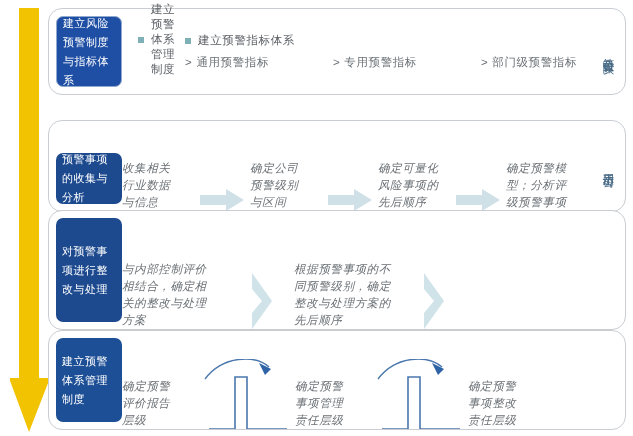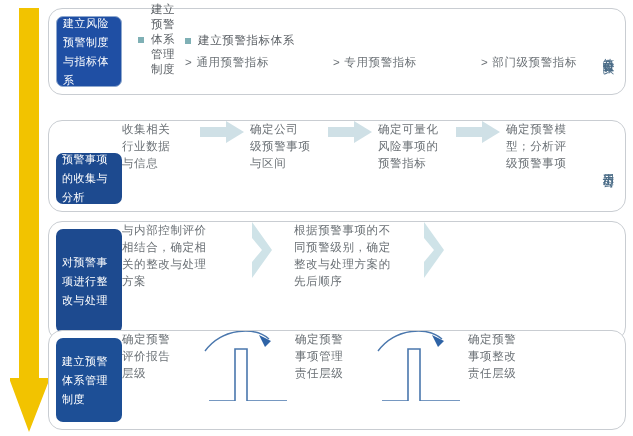--- a/index.html
+++ b/index.html
@@ -31,21 +31,21 @@
     width: 578px;
     box-sizing: border-box;
     border: 1px solid #c9cdd2;
     border-radius: 14px;
     background: #ffffff;
     display: flex;
     align-items: stretch;
   }
   .row-1 { top: 8px;   height: 87px; }
   .row-2 { top: 120px; height: 92px;  }
-  .row-3 { top: 221px; height: 120px; }
+  .row-3 { top: 210px; height: 120px; }
   .row-4 { top: 330px; height: 100px; }
 
   
   .stage-label {
     flex: 0 0 66px;
     margin: 7px 0 7px 7px;
     border-radius: 7px;
     background: #1f4e9c;
     color: #ffffff;
     font-size: 11px;
@@ -118,24 +118,25 @@
     letter-spacing: 0.6px;
     gap: 46px;
   }
   .sub-item { margin-right: 18px; white-space: nowrap; }
   .sub-item .gt { margin-right: 4px; }
 
   
   .steps {
     flex: 1 1 auto;
     display: flex;
-    align-items: flex-start;
+    align-items: flex-end;
     height: 100%;
     padding: 0 6px 0 0;
     box-sizing: border-box;
+    font-style: italic;
   }
   .step-text {
     font-size: 11.5px;
     line-height: 17px;
     color: #6b7176;
     letter-spacing: 0.6px;
     white-space: pre-line;
   }
   .s2 .step-text { flex: 0 0 72px; }
   .s2 .connector { flex: 0 0 56px; display:flex; align-items:center; justify-content:center; }
@@ -187,30 +188,30 @@
     <div class="steps s2">
       <div class="step-text">收集相关
 行业数据
 与信息</div>
       <div class="connector">
         <svg width="44" height="22" viewBox="0 0 44 22" xmlns="http://www.w3.org/2000/svg">
           <polygon points="0,6 26,6 26,0 44,11 26,22 26,16 0,16" fill="#cfe0e6"></polygon>
         </svg>
       </div>
       <div class="step-text">确定公司
-级预警事项
+预警级别
 与区间</div>
       <div class="connector">
         <svg width="44" height="22" viewBox="0 0 44 22" xmlns="http://www.w3.org/2000/svg">
           <polygon points="0,6 26,6 26,0 44,11 26,22 26,16 0,16" fill="#cfe0e6"></polygon>
         </svg>
       </div>
       <div class="step-text">确定可量化
 风险事项的
-预警指标</div>
+先后顺序</div>
       <div class="connector">
         <svg width="44" height="22" viewBox="0 0 44 22" xmlns="http://www.w3.org/2000/svg">
           <polygon points="0,6 26,6 26,0 44,11 26,22 26,16 0,16" fill="#cfe0e6"></polygon>
         </svg>
       </div>
       <div class="step-text">确定预警模
 型；分析评
 级预警事项</div>
     </div>
     <div class="side-tag">适用于公司</div>

